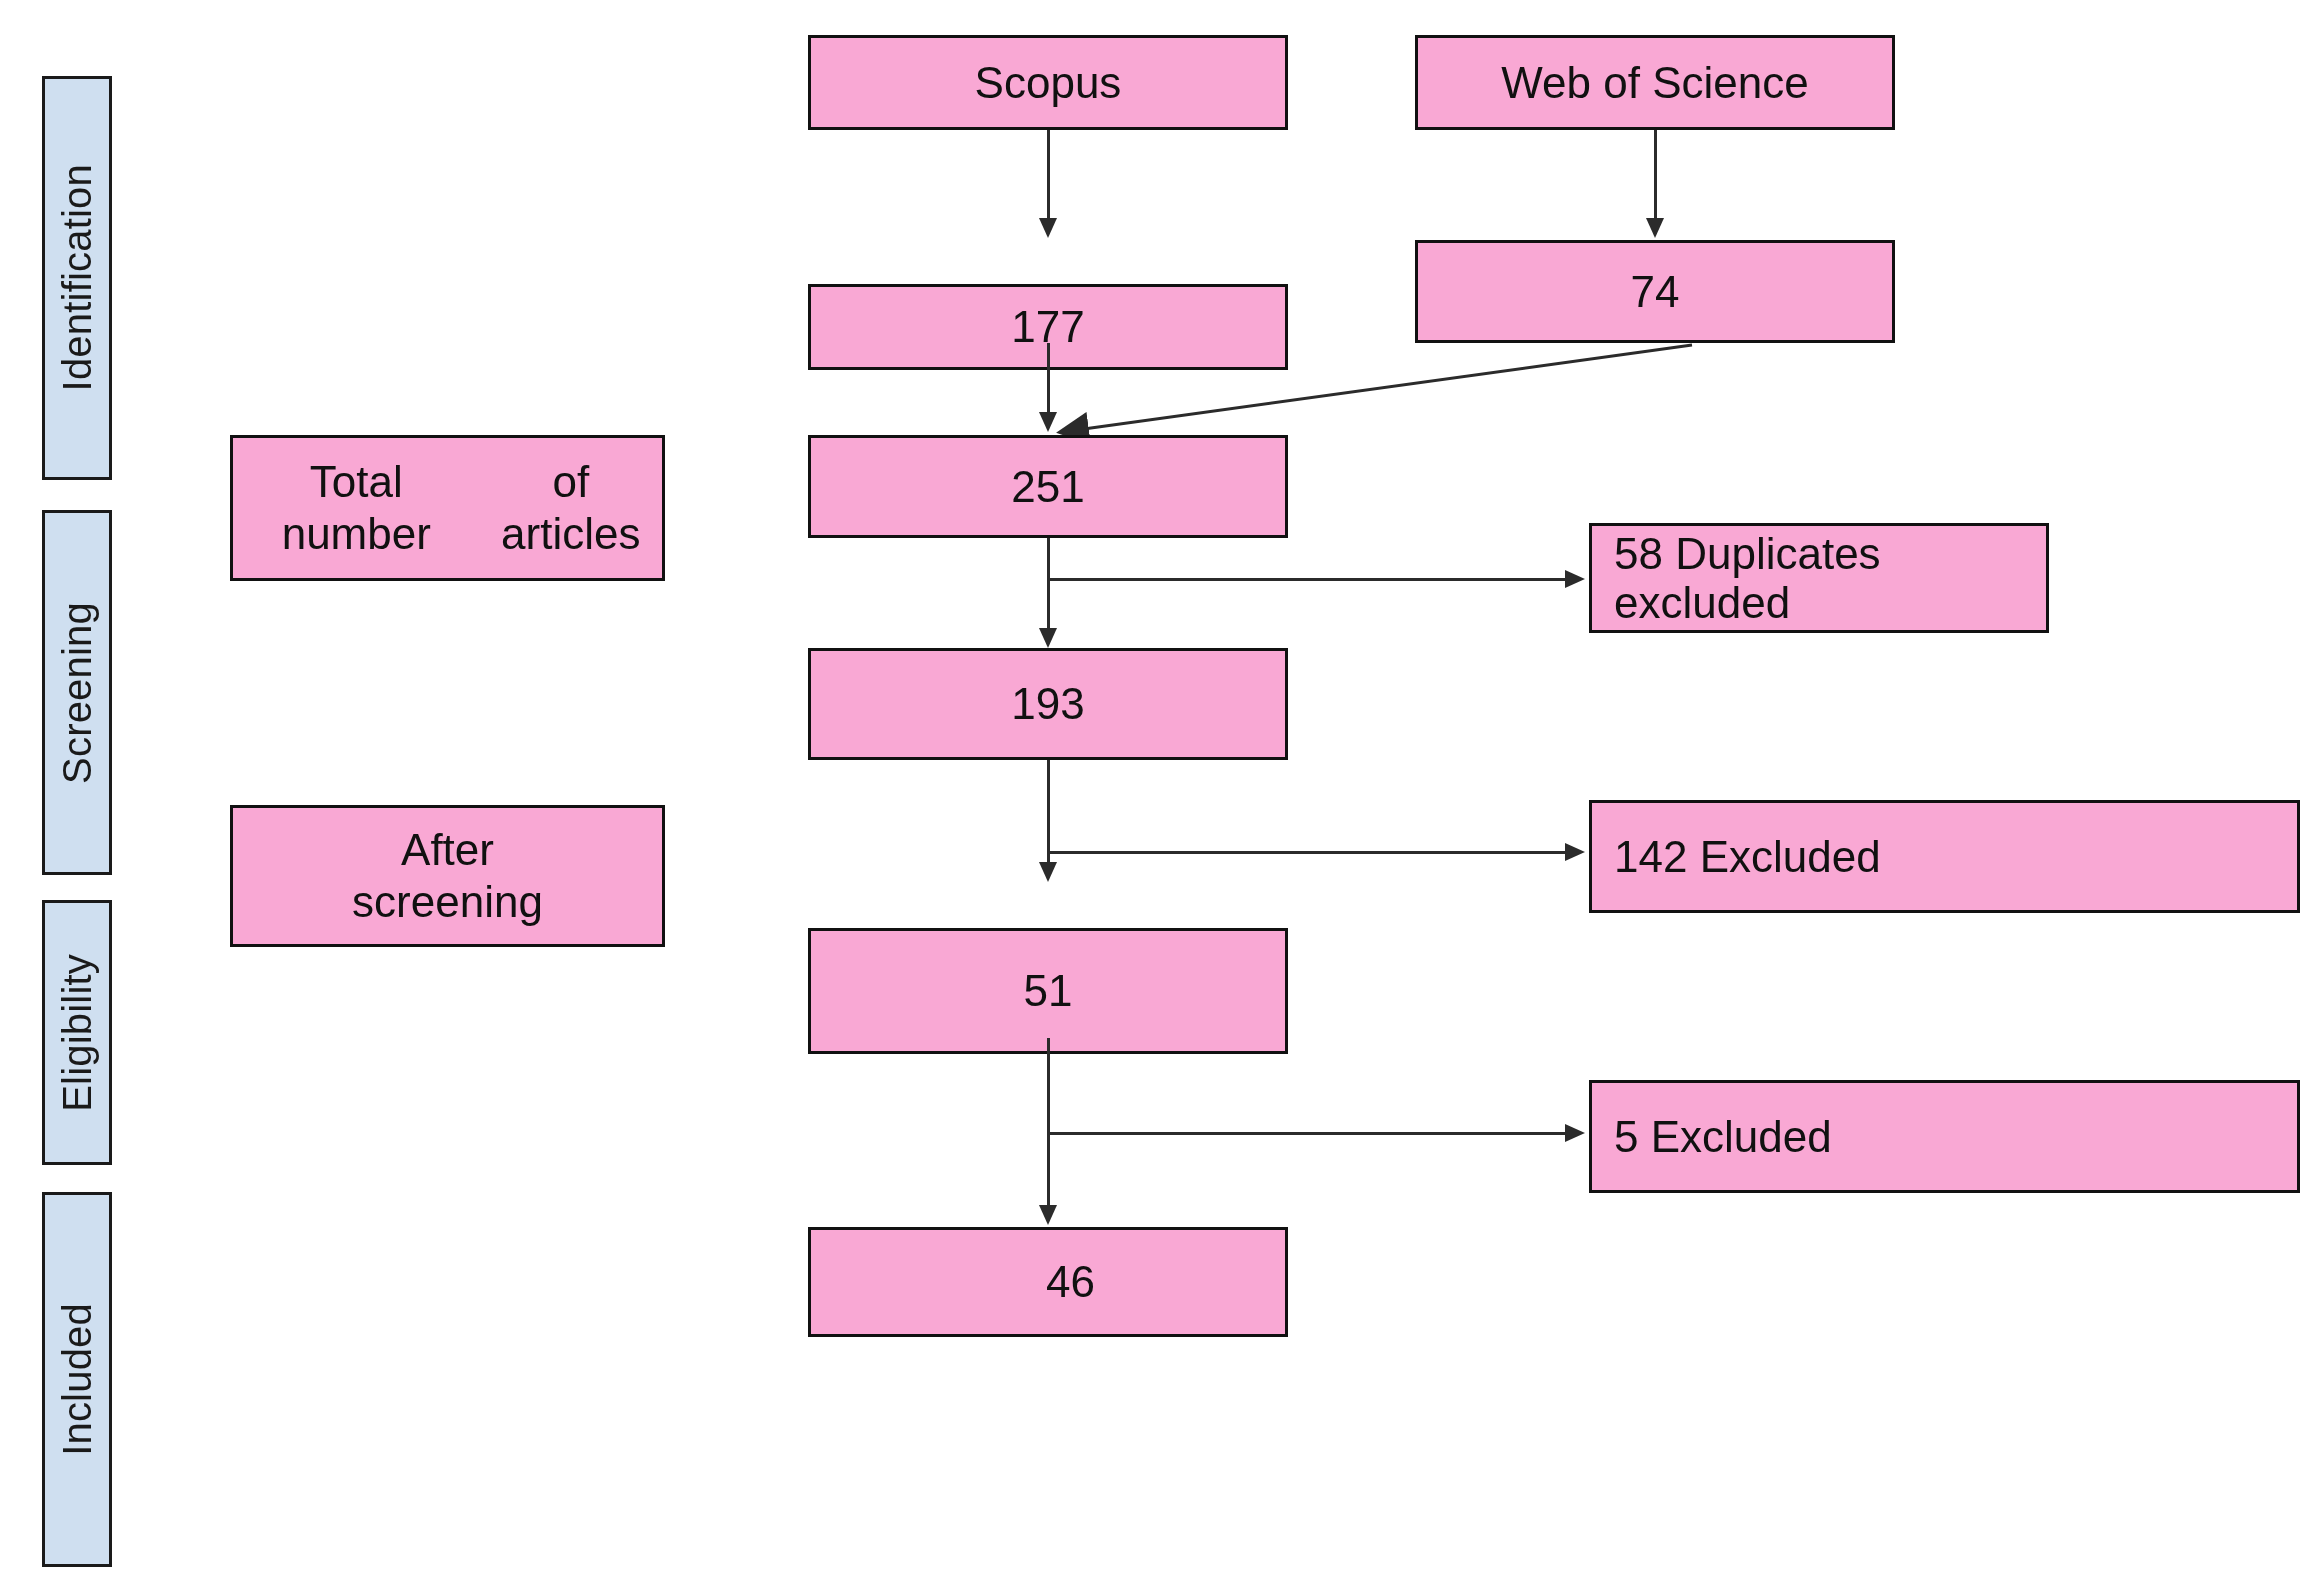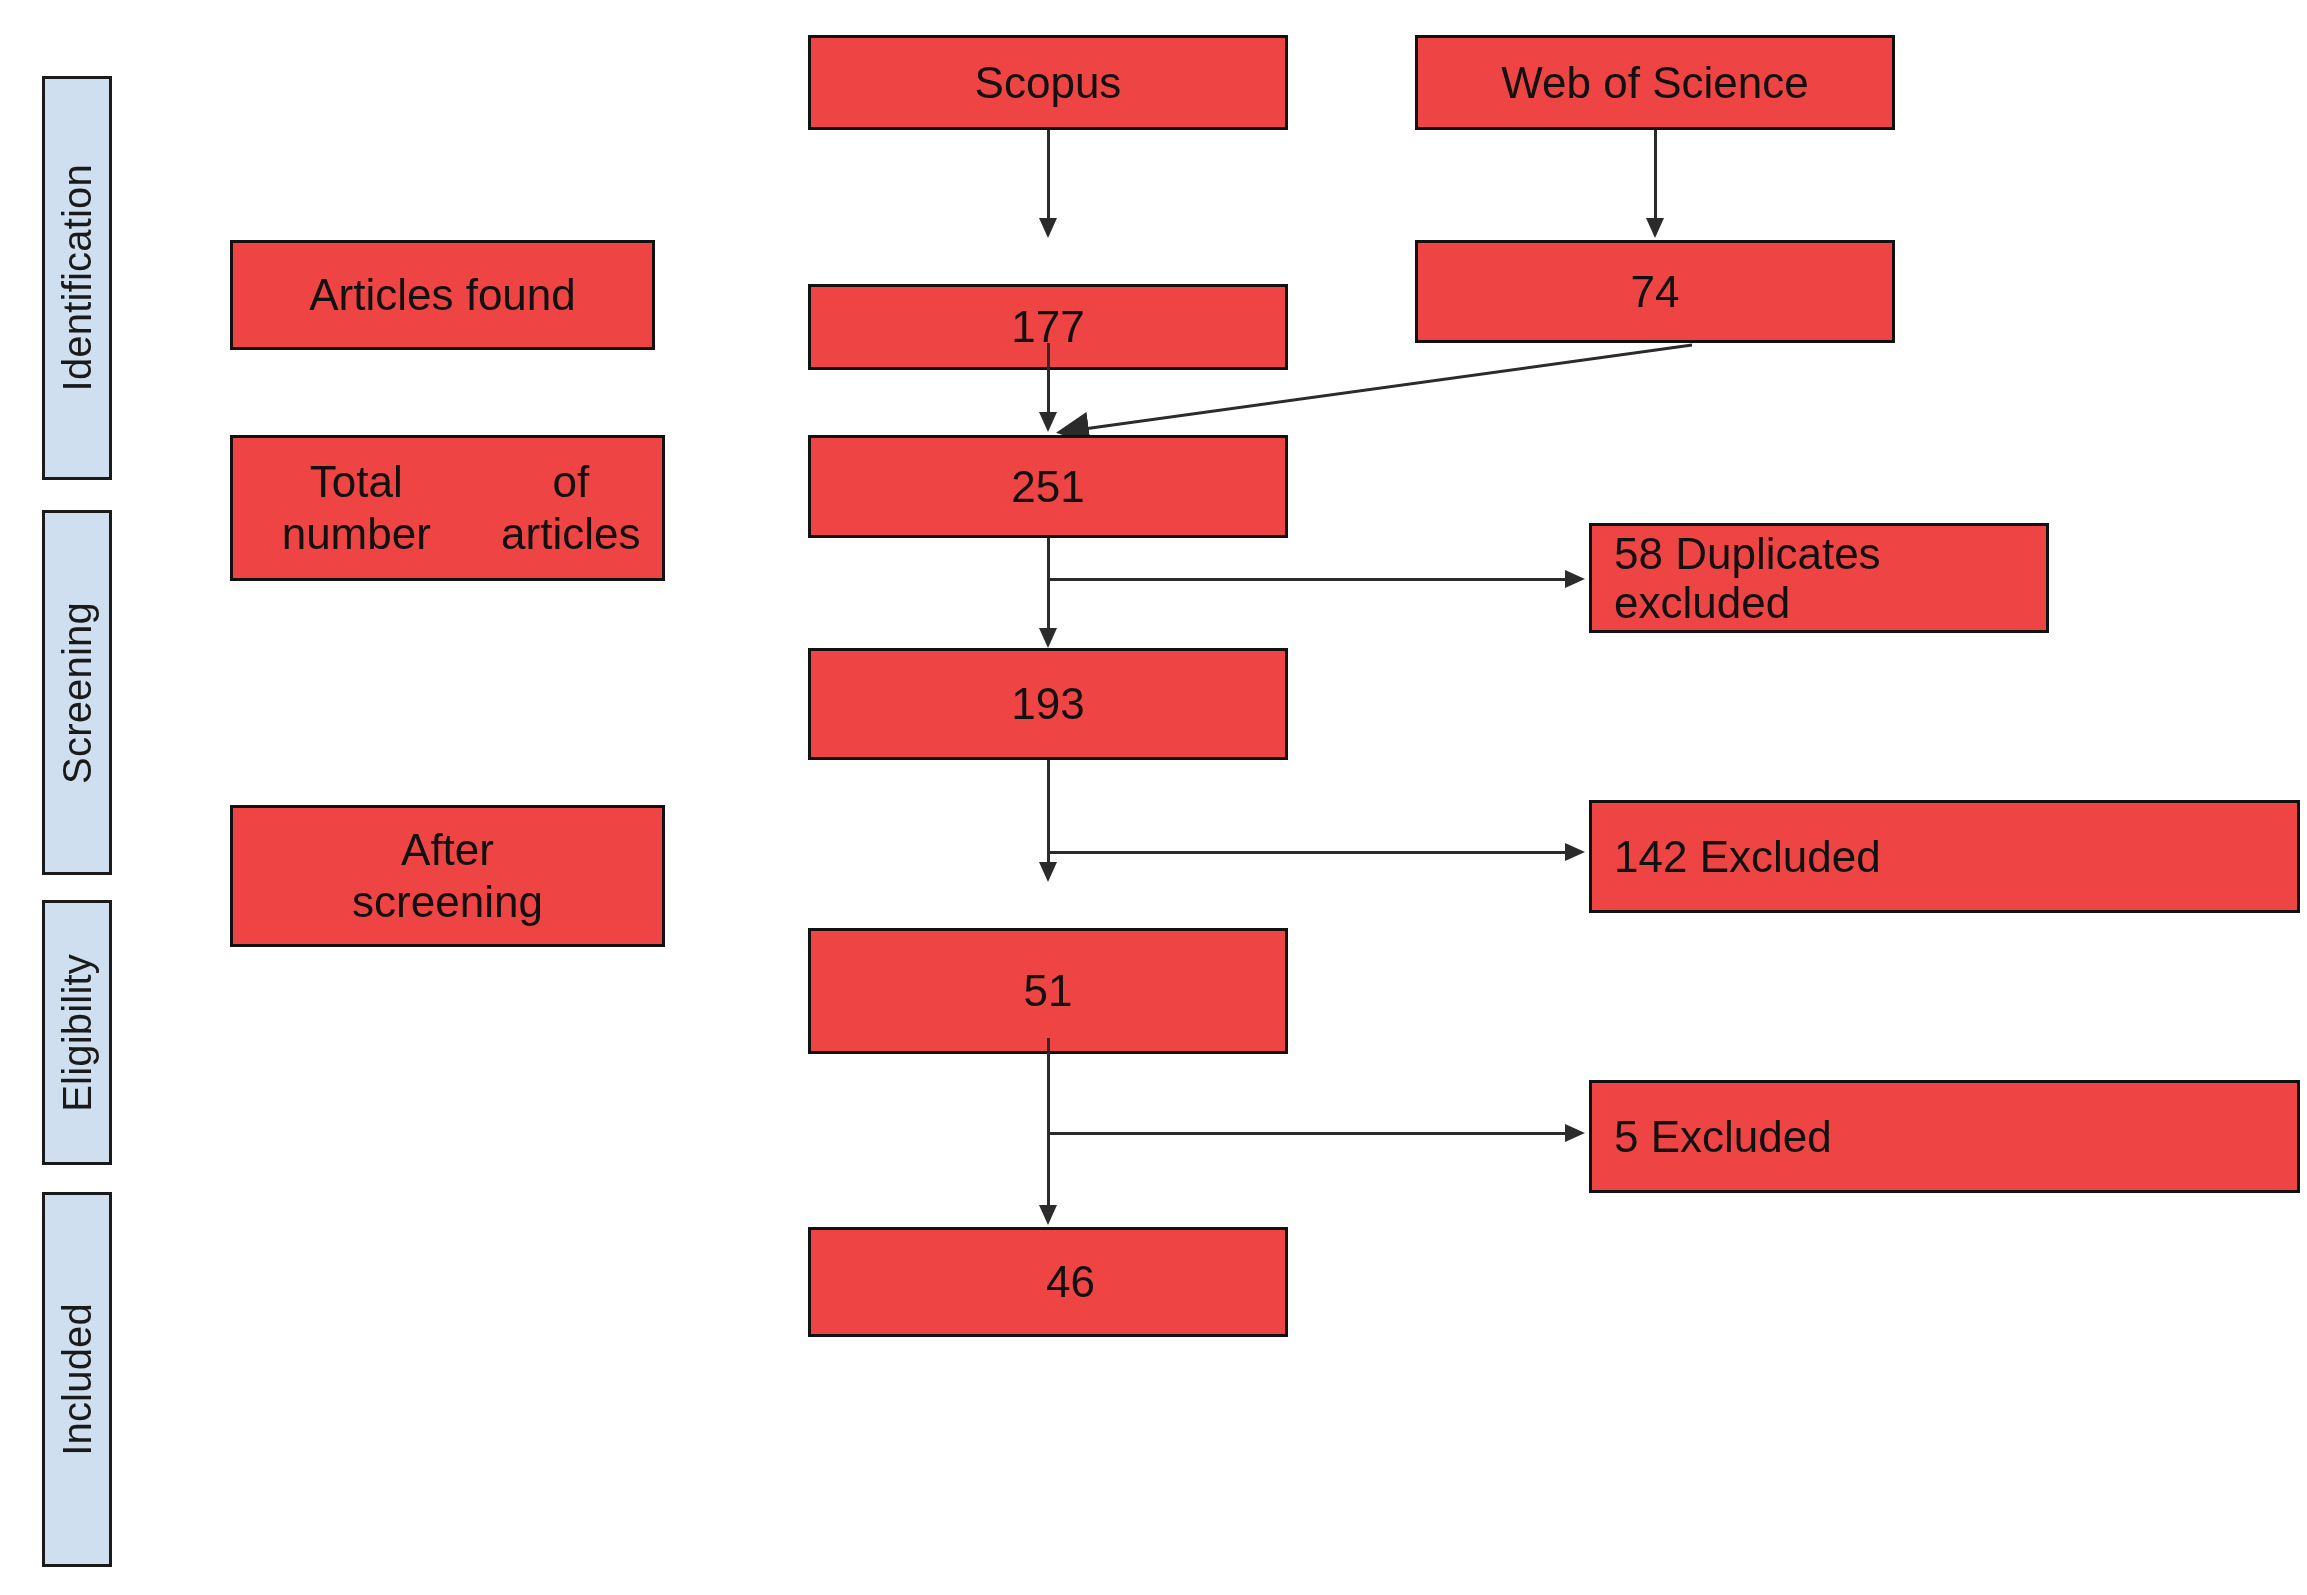--- a/index.html
+++ b/index.html
@@ -33,21 +33,21 @@
     font-size: 40px;
     color: #1a1a1a;
     letter-spacing: 0.2px;
     white-space: nowrap;
     line-height: 1;
   }
 
   
   .node {
     position: absolute;
-    background: #ef4444;
+    background: #f9a8d4;
     border: 3px solid #111111;
     box-sizing: border-box;
     display: flex;
     align-items: center;
     justify-content: center;
     text-align: center;
     font-size: 44px;
     color: #111111;
     line-height: 1.12;
   }
@@ -105,23 +105,20 @@
   </div>
 
   <div class="stage-box" style="left:42px; top:900px; width:70px; height:265px;">
     <span class="stage-label">Eligibility</span>
   </div>
 
   <div class="stage-box" style="left:42px; top:1192px; width:70px; height:375px;">
     <span class="stage-label">Included</span>
   </div>
 
-  <div class="node" style="left:230px; top:240px; width:425px; height:110px;">
-    <span>Articles found</span>
-  </div>
 
   <div class="node two-line" style="left:230px; top:435px; width:435px; height:146px; flex-direction:row;">
     <span>Total number</span>
     <span>of articles</span>
   </div>
 
   <div class="node two-line" style="left:230px; top:805px; width:435px; height:142px; flex-direction:column;text-align:right;">
     <span>After</span>
     <span>screening</span>
   </div>

